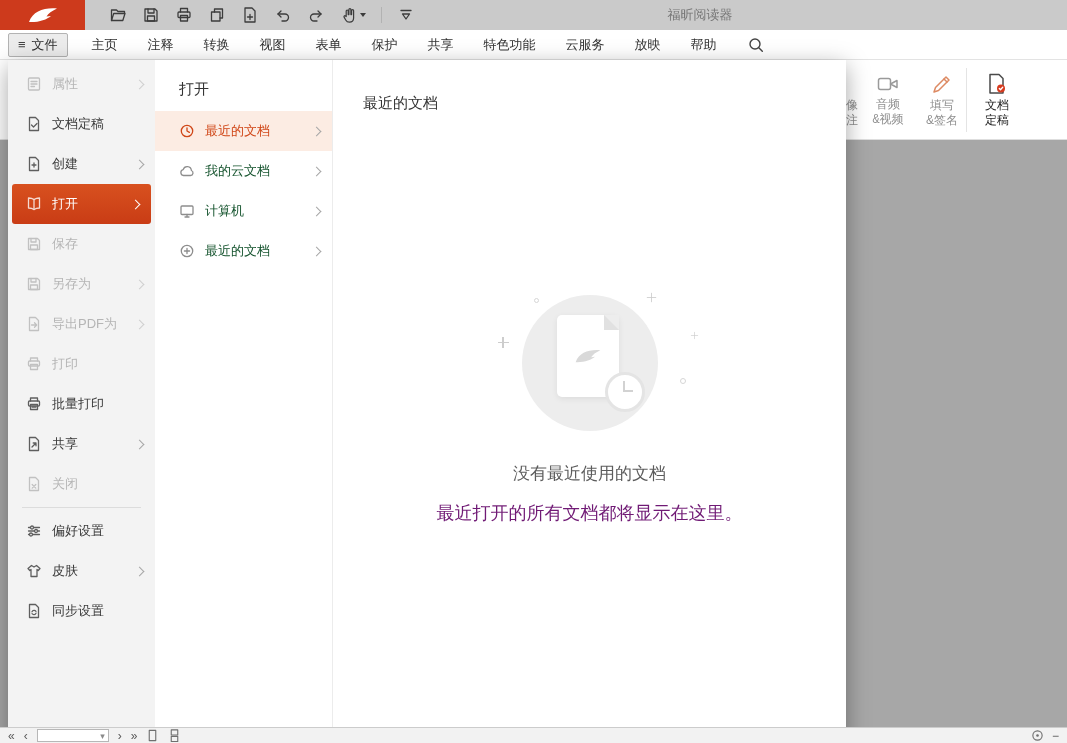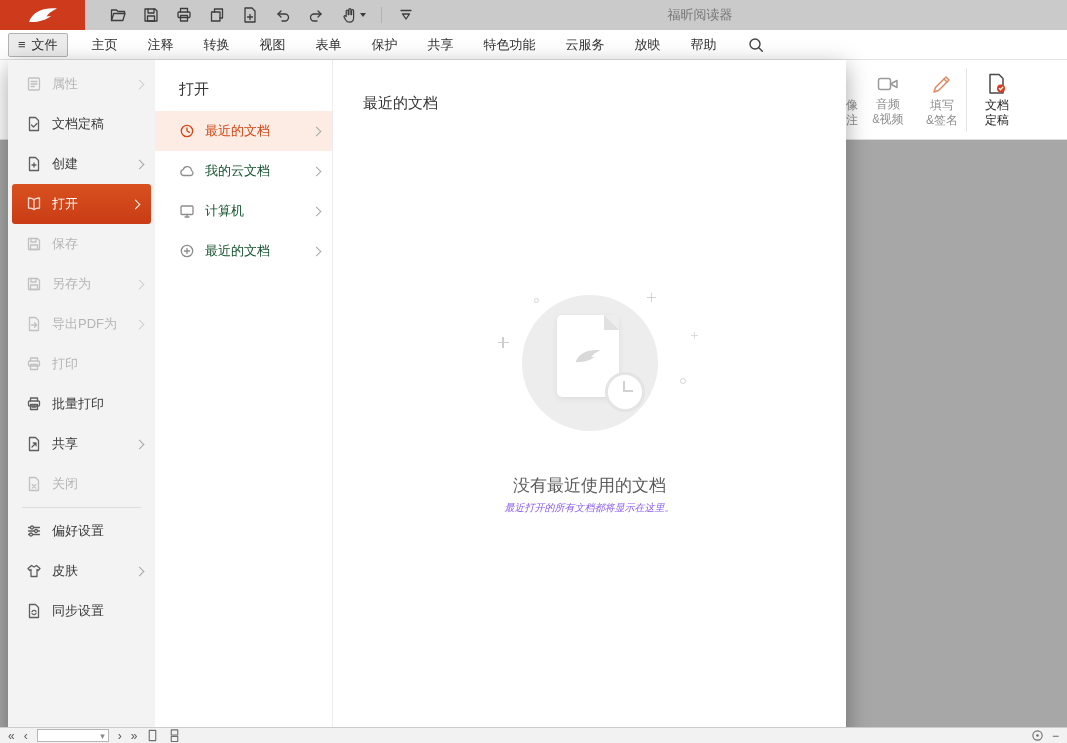--- a/index.html
+++ b/index.html
@@ -80,22 +80,22 @@
   .plus { position:absolute; width:11px; height:11px; }
   .plus::before { content:""; position:absolute; left:4.75px; top:0; width:1.5px; height:11px; background:#cdcdcd; }
   .plus::after { content:""; position:absolute; top:4.75px; left:0; height:1.5px; width:11px; background:#cdcdcd; }
   .p1 { left:48px; top:50px; }
   .p2 { left:196px; top:5px; transform:scale(.85); }
   .p3 { left:239px; top:43px; transform:scale(.65); }
   .dot { position:absolute; border:1.5px solid #d6d6d6; border-radius:50%; }
   .d1 { left:230px; top:91px; width:6px; height:6px; }
   .d2 { left:84px; top:11px; width:5px; height:5px; }
 
-  .empty-t { position:absolute; left:0; right:0; top:402px; text-align:center; font-size:17px; color:#5c5c5c;margin-top:12px; }
-  .empty-s { position:absolute; left:0; right:0; top:441px; text-align:center; font-size:10px; color:#8b5cf6;font-style:italic; }
+  .empty-t { position:absolute; left:0; right:0; top:402px; text-align:center; font-size:17px; color:#5c5c5c; }
+  .empty-s { position:absolute; left:0; right:0; top:441px; text-align:center; font-size:18px; color:#701a75; }
 
   svg { stroke-linecap:round; stroke-linejoin:round; }
 </style>
 </head>
 <body>
 
 <div class="screen">
 
   <div class="titlebar">
     <div class="logo">

